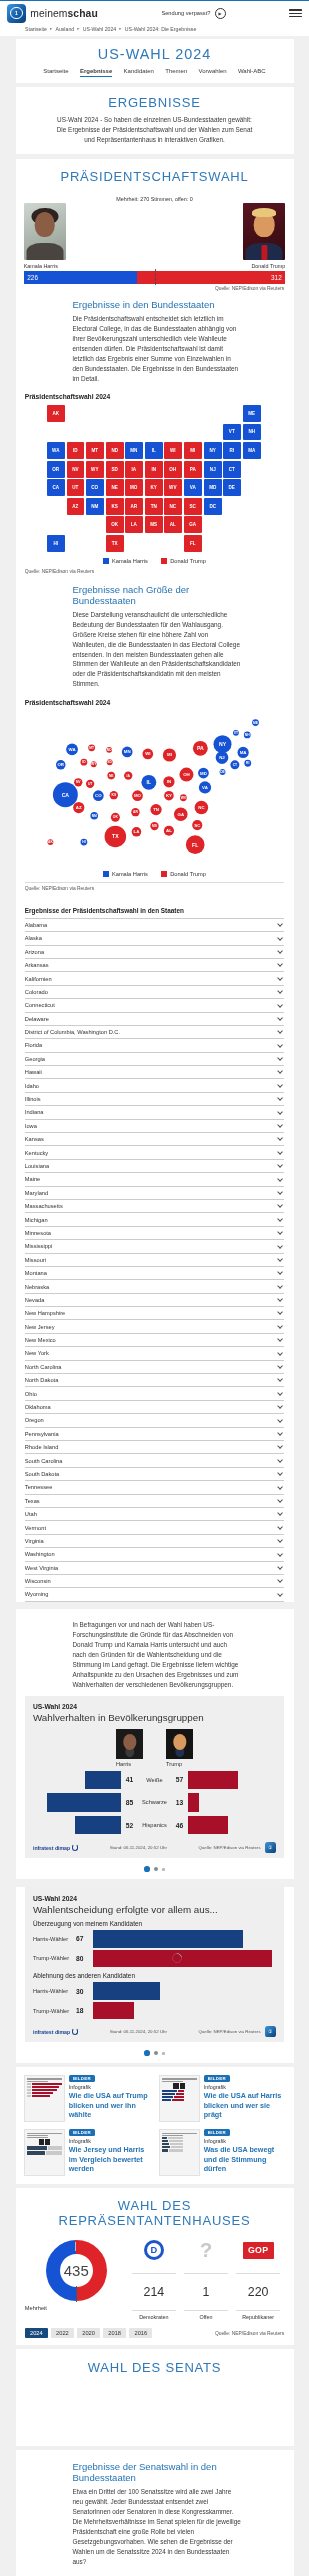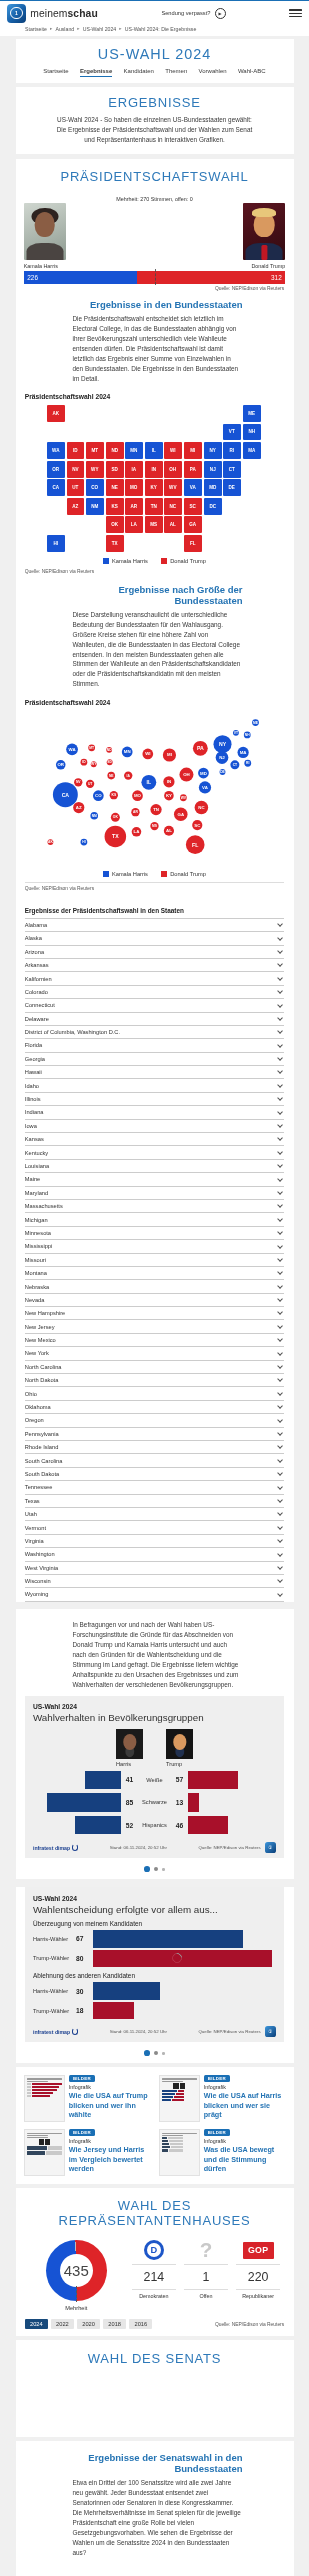--- a/index.html
+++ b/index.html
@@ -24,21 +24,21 @@
 
   
   .title-card{text-align:center;padding:7.2px 5.2px 6.2px;}
   .page-title{color:#2e79b9;font-size:14.4px;font-weight:400;letter-spacing:1px;margin:0 0 6.2px;}
   .tabs{display:flex;justify-content:center;gap:11.3px;font-size:6px;color:#3a3a3a;}
   .tab{padding-bottom:1.5px;cursor:pointer;}
   .tab.active{font-weight:700;border-bottom:1.5px solid #1a6fb5;}
 
   
   .h-big{color:#2e79b9;font-size:13px;font-weight:400;letter-spacing:0.8px;text-align:center;margin:0;padding:10.3px 5.2px 5.2px;}
-  .h-sub{color:#2574b4;font-size:9.5px;font-weight:700;margin:0 0 4.1px;text-align:right;}
+  .h-sub{color:#2574b4;font-size:9.5px;font-weight:400;margin:0 0 4.1px;}
   .body-text{font-size:6.4px;line-height:1.55;color:#3a3a3a;margin:0;}
   .center-text{text-align:center;max-width:206px;margin:0 auto;}
   .inner-col{padding:3.1px 9.3px 0 57px;max-width:170px;}
   .chart-label{font-size:6.7px;font-weight:700;color:#222;padding:9.3px 9.3px 3.1px;}
   .source{font-size:4.9px;color:#555;}
   .source-right{text-align:right;padding:2.1px 9.3px 5.2px;}
   .source-left{text-align:left;padding:3.1px 9.3px 7.2px;}
 
   
   .cand-wrap{position:relative;padding:5.2px 8.2px 0;height:76px;}
@@ -133,35 +133,35 @@
   .thumb .mbar.dark{background:#31455c;}
   .thumb .mbar.gray{background:#c9c9c9;}
   .thumb .mface{width:5.2px;height:6.2px;background:#222;display:inline-block;}
   .teaser-txt{display:flex;flex-direction:column;align-items:flex-start;gap:1.5px;}
   .badge{background:#1a6fb5;color:#fff;font-size:4.4px;font-weight:700;letter-spacing:0.3px;padding:1.3px 4.1px;border-radius:1.5px;}
   .teaser-kicker{font-size:5.4px;color:#333;}
   .teaser-title{font-size:7.2px;font-weight:700;color:#2574b4;line-height:1.3;cursor:pointer;}
 
   
   .house-row{display:flex;align-items:flex-start;padding:4.1px 9.3px 0;}
-  .donut-zone{width:103px;text-align:center;}
+  .donut-zone{width:103px;}
   .donut{position:relative;width:61px;height:61px;border-radius:50%;margin:2.1px auto 0;
     background:conic-gradient(from 180deg,#1653d4 0 49.2%,#bbbbbb 49.2% 49.45%,#de2428 49.45% 100%);}
   .donut::after{content:"";position:absolute;inset:14px;background:#fff;border-radius:50%;}
   .donut .num{position:absolute;inset:0;display:flex;align-items:center;justify-content:center;font-size:15px;color:#444;z-index:2;}
   .donut .tick{position:absolute;left:50%;bottom:-1.5px;height:16.5px;border-left:1px dashed #555;z-index:1;}
   .donut-caption{font-size:5.7px;color:#333;margin-top:4.1px;}
   .house-legend{flex:1;display:flex;justify-content:space-around;padding-top:1px;}
   .hl-col{text-align:center;width:44px;}
   .hl-logo{height:23px;display:flex;align-items:center;justify-content:center;}
   .dem-logo{width:20.6px;height:20.6px;border-radius:50%;background:#1d56c8;display:flex;align-items:center;justify-content:center;}
   .dem-logo .inner{width:14.4px;height:14.4px;border-radius:50%;background:#fff;display:flex;align-items:center;justify-content:center;color:#1d56c8;font-weight:700;font-size:9.3px;}
   .q-mark{font-size:20.6px;font-weight:700;color:#c9c9c9;line-height:1;}
   .gop-logo{background:#d8232a;color:#fff;font-weight:700;font-size:8.8px;letter-spacing:0.3px;padding:3.6px 5.2px;border-radius:1px;}
-  .hl-num{font-size:12.4px;color:#333;border-top:0.5px solid #ddd;border-bottom:0.5px solid #ddd;padding:5px 0;margin-top:2px;}
+  .hl-num{font-size:12.4px;color:#333;border-top:0.5px solid #ddd;border-bottom:0.5px solid #ddd;padding:11px 0;margin-top:11px;}
   .hl-label{font-size:5.4px;color:#333;margin-top:3.1px;}
   .house-foot{display:flex;align-items:center;justify-content:space-between;padding:8.2px 9.3px 7.2px;}
   .years{display:flex;gap:3.1px;}
   .year-btn{font-size:5.7px;padding:2.1px 5.2px;background:#e6e6e6;color:#333;border-radius:1px;cursor:pointer;}
   .year-btn.active{background:#174a7c;color:#fff;}
 
   .empty-tall{height:66px;}
   .empty-mid{height:61px;}
 </style>
 </head>

